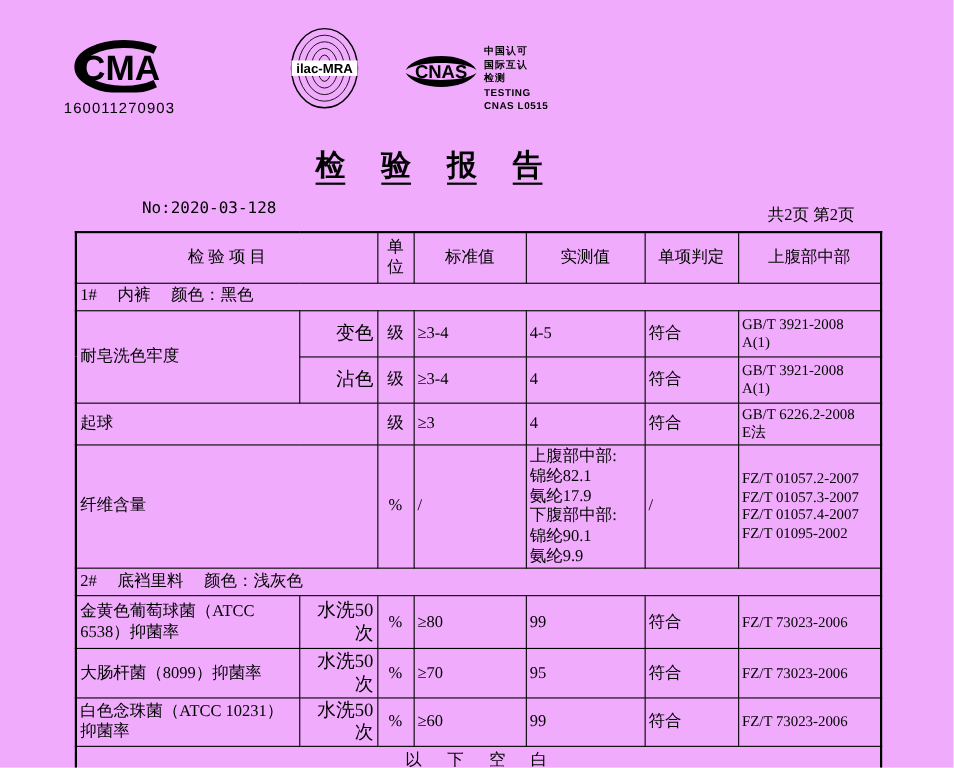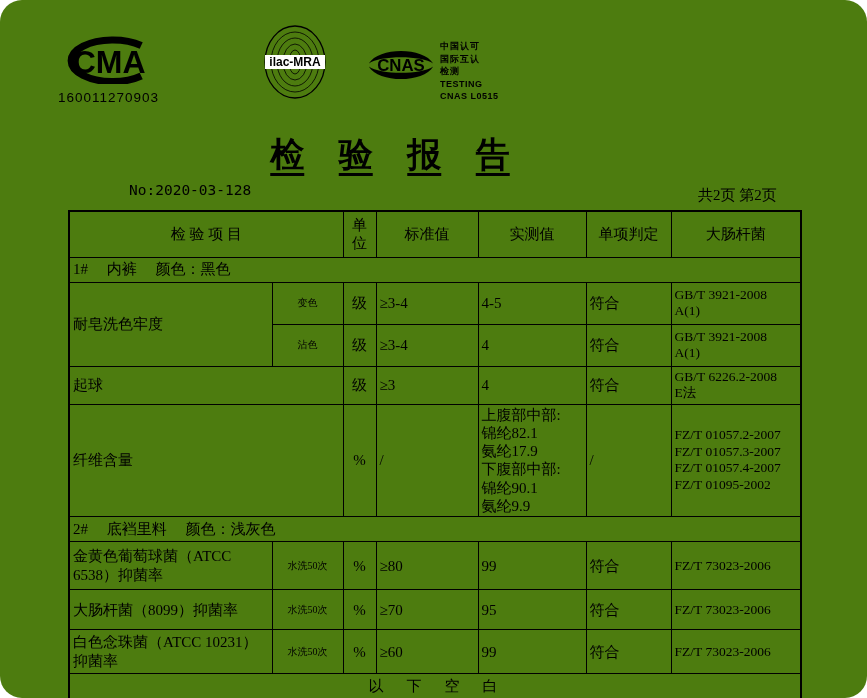--- a/index.html
+++ b/index.html
@@ -1,52 +1,52 @@
 <!DOCTYPE html>
 <html><head>
 <meta charset="utf-8">
 <style>
   * { margin:0; padding:0; box-sizing:border-box; }
   html,body { background:#ffffff; }
   .page {
-    position:relative; width:867px; height:698px; background:#4d7c0f;
-    font-family:"Liberation Serif", serif; color:#000; overflow:hidden;border-radius:22px;
+    position:relative; width:867px; height:698px; background:#f0abfc;
+    font-family:"Liberation Serif", serif; color:#000; overflow:hidden;
   }
   
   .logo { position:absolute; text-align:center; }
   .cma { left:58px; top:36px; width:96px; }
   .cma-num { margin-top:2px; font-family:"Liberation Sans", sans-serif; font-size:13.5px; letter-spacing:1px; white-space:nowrap; }
   .gl { left:168px; top:28px; width:90px; }
   .gl-caption { margin-top:8px; font-size:9px; white-space:nowrap; }
   .ilac { left:262px; top:24px; width:66px; }
   .cnas { left:366px; top:42px; width:70px; }
   .cnas-side { position:absolute; left:440px; top:40px; font-family:"Liberation Sans", sans-serif;
     font-size:9px; font-weight:bold; line-height:12.5px; letter-spacing:1px; }
   .cnas-side .lat { letter-spacing:0.5px; }
   
   .org { position:absolute; left:486px; top:28px; font-weight:bold; }
   .org-name { font-size:23px; line-height:30px; letter-spacing:1.5px; white-space:nowrap; }
   .org-addr { margin-top:9px; font-size:12px; letter-spacing:0.3px; white-space:nowrap; }
   .org-phone { margin-top:3px; padding-left:9px; font-size:12px; white-space:nowrap; }
   
   .title { position:absolute; left:190px; top:132px; width:400px; text-align:center;
-    font-size:34px; font-weight:bold; white-space:nowrap; }
+    font-size:27px; font-weight:bold; white-space:nowrap; }
   .tchar { display:inline-block; margin:0 13px; text-decoration:underline; text-underline-offset:7px; }
   .report-no { position:absolute; left:129px; top:182px; font-family:"DejaVu Sans Mono", monospace; font-size:14.5px; }
   .pagination { position:absolute; left:698px; top:186px; font-size:15px; }
   
   table.rpt { position:absolute; left:68px; top:210px; width:732px;
     border-collapse:collapse; table-layout:fixed;
     border:2px solid #000; font-size:15px; }
   table.rpt td { border:1px solid #000; vertical-align:middle; padding:1px 3px; line-height:1.22; overflow:hidden; }
   td.c { text-align:center; }
   td.l { text-align:left; padding-left:4px; }
   td.preline { white-space:pre-line;margin-left:23px; }
   td.method { font-size:13.5px; padding-left:2px; }
-  td.sub { text-align:center; font-size:10px; padding:1px 1px; }
+  td.sub { text-align:right; font-size:17px; padding:1px 1px; }
   tr.h-head td { height:46px; }
   tr.h-sec td  { height:25px; }
   tr.h-42 td   { height:42px; }
   tr.h-38 td   { height:38px; }
   tr.h-fiber td{ height:104px; }
   tr.h-48 td   { height:48px; }
   tr.h-40 td   { height:40px; }
   tr.h-44 td   { height:44px; }
   tr.h-foot td { height:26px; }
   .footer-cell { text-align:center; letter-spacing:4px; }
@@ -112,21 +112,21 @@
         <col style="width:85px">
         <col style="width:130px">
     </colgroup>
     <tbody>
       <tr class="h-head">
         <td colspan="2" class="c">检 验 项 目</td>
         <td class="c">单位</td>
         <td class="c">标准值</td>
         <td class="c">实测值</td>
         <td class="c">单项判定</td>
-        <td class="c">大肠杆菌</td>
+        <td class="c">上腹部中部</td>
       </tr>
 
       <tr class="h-sec">
         <td colspan="7" class="l">1#　 内裤　 颜色：黑色</td>
       </tr>
 
       <tr class="h-42">
         <td rowspan="2" class="l">耐皂洗色牢度</td>
         <td class="sub">变色</td>
         <td class="c">级</td>

